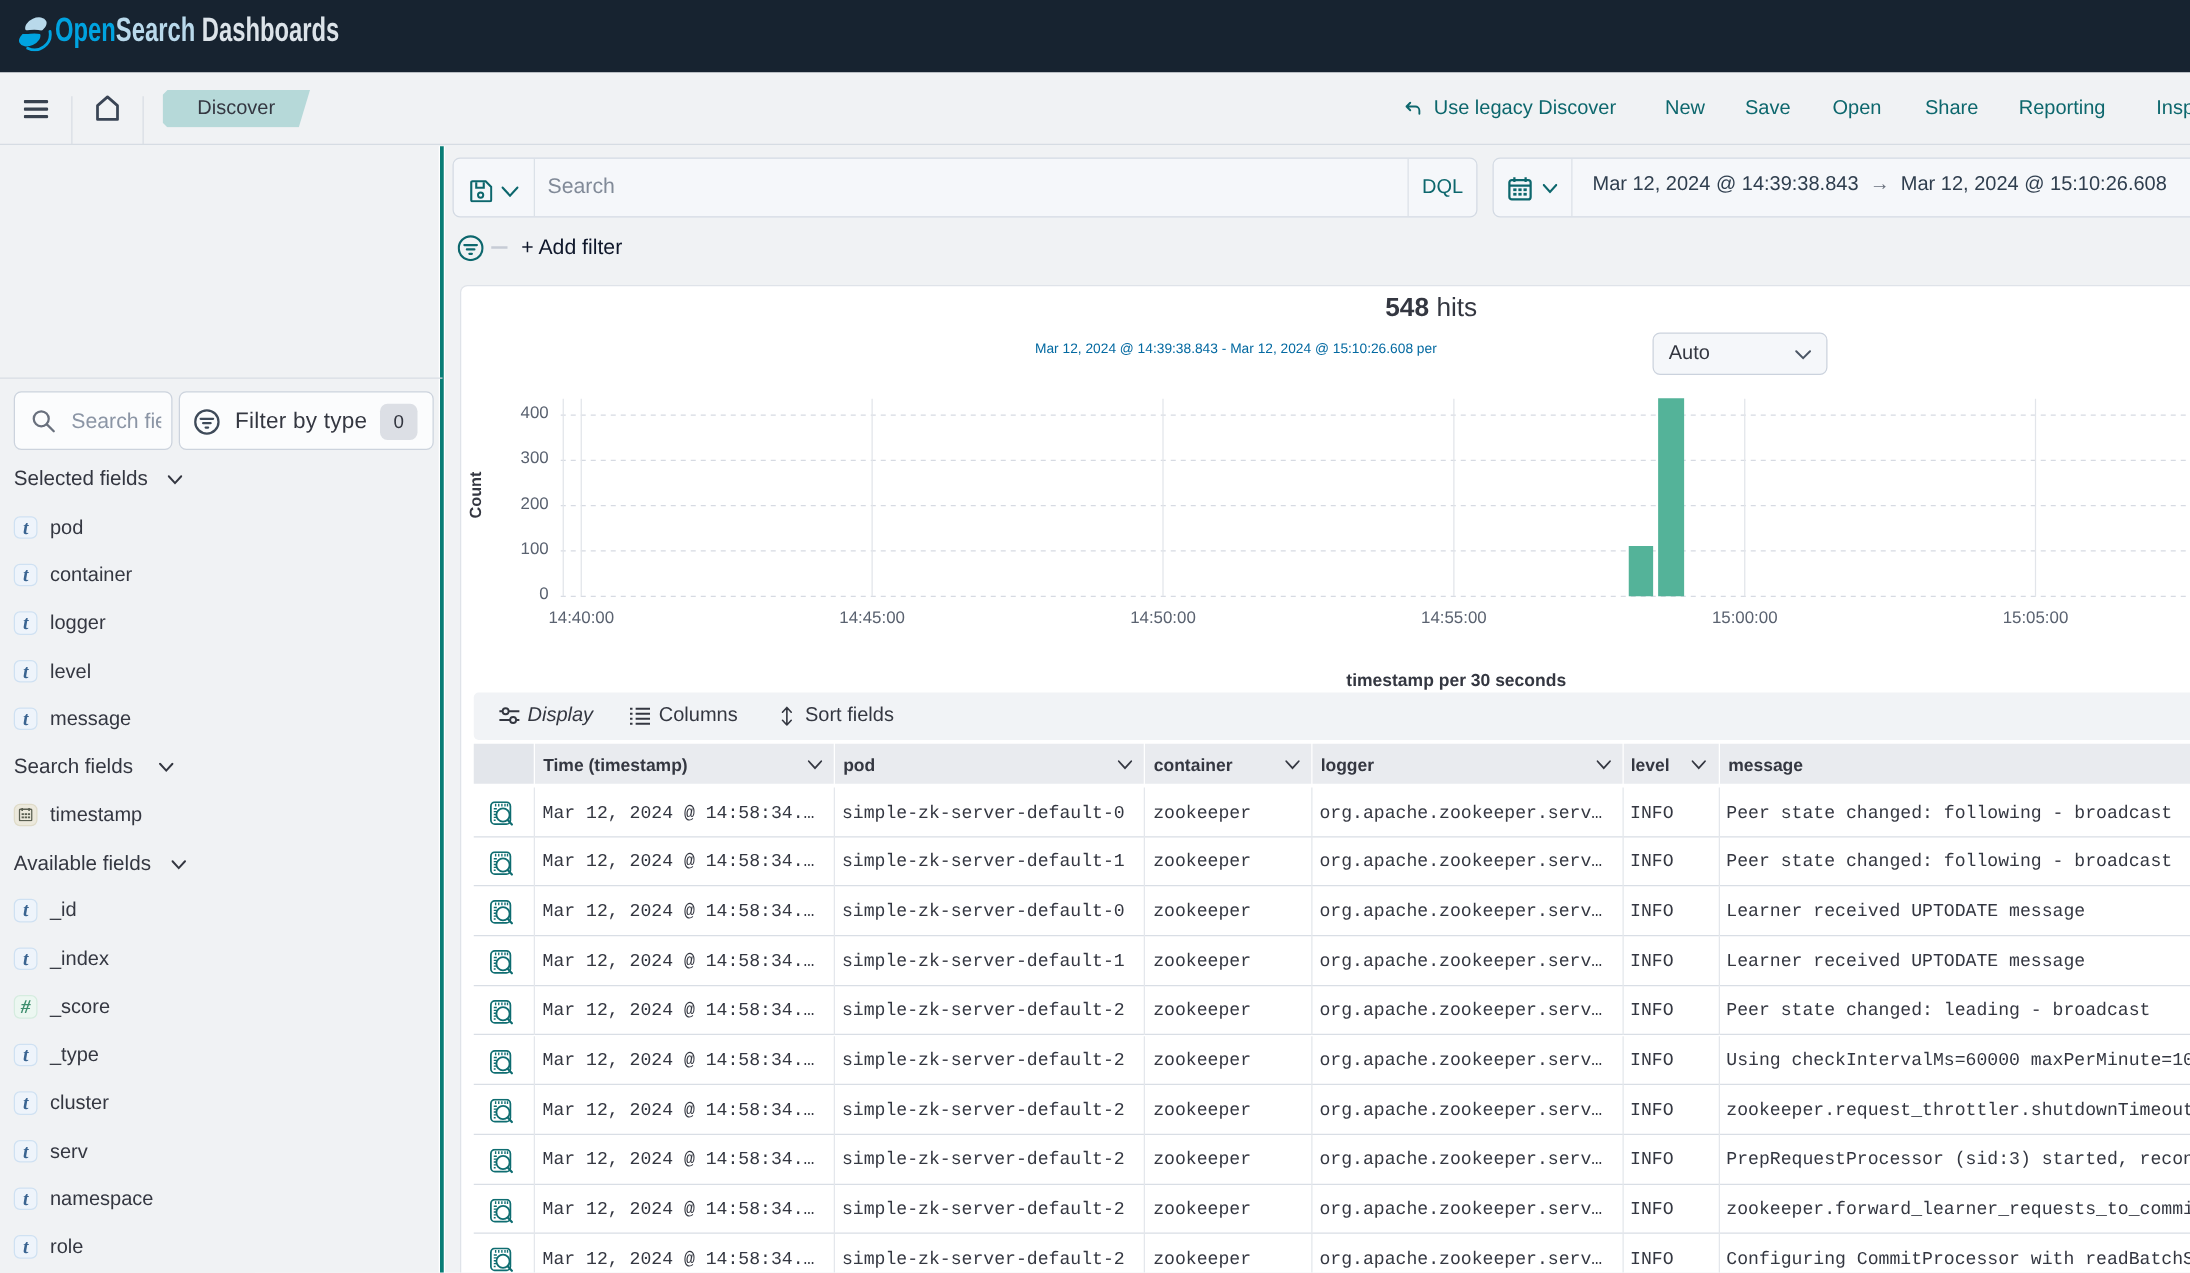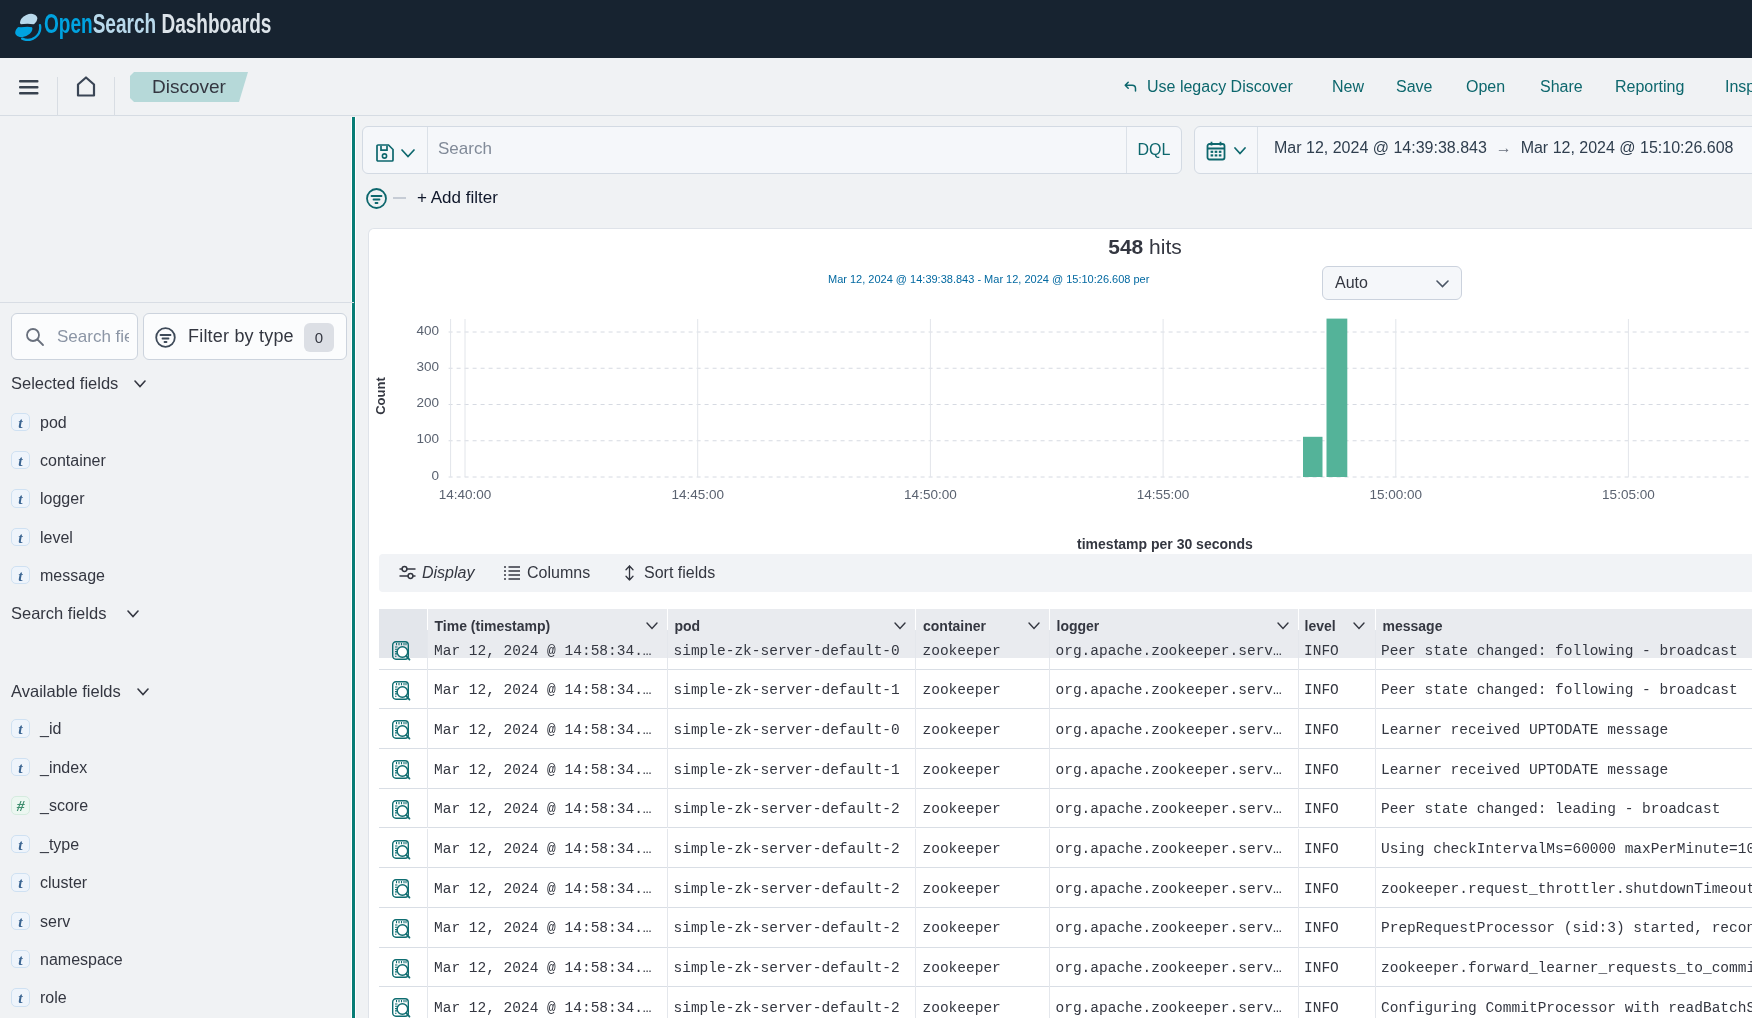--- a/index.html
+++ b/index.html
@@ -11,21 +11,21 @@
 
 #darkhead { position:absolute; left:0; top:0; width:1920px; height:58px; background:#172330; }
 #logotext { position:absolute; left:44px; top:10.8px; font-size:27px; font-weight:bold; line-height:1; white-space:nowrap; transform:scaleX(0.705); transform-origin:0 0; }
 #logotext .b { color:#00a3e0; } #logotext .l { color:#b9d9eb; } #logotext .w { color:#dce3e9; font-weight:bold; }
 
 
 #navrow { position:absolute; left:0; top:58px; width:1920px; height:58px; background:#f0f2f4; border-bottom:1px solid #d6dce3; }
 .vsep { position:absolute; top:19px; width:1px; height:39px; background:#d8dde3; }
 #crumb { position:absolute; left:130px; top:14px; width:118px; height:30px; background:#b6d9d9;
   clip-path:polygon(4px 0, 118px 0, 109px 30px, 4px 30px, 0 26px, 0 4px);
-  font-size:19px; color:#343741; text-align:center; line-height:30px; }
+  font-size:16px; color:#343741; text-align:center; line-height:30px; }
 .navlink { position:absolute; top:0; height:58px; line-height:58px; font-size:16px; color:#0d676d; white-space:nowrap; }
 
 
 #sidebar { position:absolute; left:0; top:117px; width:354px; height:963px; background:#f0f2f4; }
 #tealline { position:absolute; left:351.5px; top:117px; width:3px; height:963px; background:#087d76; box-shadow:-1px 0 0 #ffffff, 1px 0 0 #ffffff; }
 .selbox { position:absolute; background:#fbfcfd; border:1px solid #ccd3dd; border-radius:6px; }
 #idxsel { left:12px; top:244px; width:330px; height:46.5px; font-size:17px; line-height:45px; padding-left:14px; color:#343741; }
 #sidesep { position:absolute; left:0; top:302px; width:354px; height:1px; background:#d8dde4; }
 #fsearch { left:11px; top:313px; width:127px; height:47px; overflow:hidden; }
 #ftype { left:143px; top:313px; width:204px; height:47px; }
@@ -56,21 +56,21 @@
 #panel { position:absolute; left:368px; top:228px; width:1552px; height:852px; background:#ffffff; border:1px solid #dfe3e9; border-radius:6px 6px 0 0; border-bottom:none; }
 
 #hits { position:absolute; left:0; top:6px; width:1552px; text-align:center; font-size:21px; color:#343741; }
 #subtitle { position:absolute; left:459px; top:44px; font-size:11px; color:#0369a1; }
 #autosel { position:absolute; left:953px; top:37px; width:140px; height:34px; background:#f5f7fa; border:1px solid #cbd2dd; border-radius:6px; font-size:16px; line-height:32px; padding-left:12px; color:#343741; }
 
 
 #ttoolbar { position:absolute; left:10px; top:325px; width:1533px; height:38px; background:#f1f3f6; border-radius:4px; font-size:16px; color:#343741; }
 .titem { position:absolute; top:0; height:38px; line-height:38px; }
 #thead { position:absolute; left:10px; top:366px; width:1542px; height:35px; }
-.hcell { position:absolute; top:14px; height:49px; background:#e9ebef; font-weight:bold; font-size:14px; line-height:35px; color:#343741; }
+.hcell { position:absolute; top:0; height:32px; background:#e9ebef; font-weight:bold; font-size:14px; line-height:35px; color:#343741; }
 .hchev { position:absolute; top:13px; }
 #tbody { position:absolute; left:10px; top:401px; width:1542px; height:450px; font-family:"Liberation Mono", monospace; font-size:14.5px; color:#343741; }
 .trow { position:absolute; left:0; width:1542px; height:39.7px; border-bottom:1px solid #d9dee5; white-space:nowrap; }
 .tc { position:absolute; top:12.5px; }
 .vline { position:absolute; top:0; width:1px; height:39.7px; background:#e4e7ec; }
 </style>
 </head>
 <body>
 <div id="canvas">
 
@@ -150,20 +150,35 @@
     </div>
   <div class="frow" style="top:556.5px;">
       <div class="fbadge fb-t">t</div>
       <div class="fname">message</div>
     </div>
 
   <div class="sechead" style="top:604px;">Search fields</div>
   <svg class="abs" style="left:127px; top:610px;" width="12" height="8" viewBox="0 0 12 8">
       <path d="M1 1 L6 6.5 L11 1" fill="none" stroke="#343741" stroke-width="1.6" stroke-linecap="round"></path>
     </svg>
+  <div class="frow" style="top:633.7px;">
+      <div class="fbadge fb-d">
+      <svg width="11" height="11" viewBox="0 0 12 12" style="margin-top:2px;">
+          <rect x="0.5" y="1.5" width="11" height="10" rx="1" fill="none" stroke="#5a5f51" stroke-width="1.4"></rect>
+          <path d="M3 0.5 L3 3 M9 0.5 L9 3" stroke="#5a5f51" stroke-width="1.4"></path>
+          <rect x="2.5" y="5" width="2" height="1.6" fill="#5a5f51"></rect>
+          <rect x="5.2" y="5" width="2" height="1.6" fill="#5a5f51"></rect>
+          <rect x="7.9" y="5" width="2" height="1.6" fill="#5a5f51"></rect>
+          <rect x="2.5" y="7.8" width="2" height="1.6" fill="#5a5f51"></rect>
+          <rect x="5.2" y="7.8" width="2" height="1.6" fill="#5a5f51"></rect>
+          <rect x="7.9" y="7.8" width="2" height="1.6" fill="#5a5f51"></rect>
+        </svg>
+    </div>
+      <div class="fname">timestamp</div>
+    </div>
 
   <div class="sechead" style="top:681.5px;">Available fields</div>
   <svg class="abs" style="left:137px; top:687.5px;" width="12" height="8" viewBox="0 0 12 8">
       <path d="M1 1 L6 6.5 L11 1" fill="none" stroke="#343741" stroke-width="1.6" stroke-linecap="round"></path>
     </svg>
 
   <div class="frow" style="top:710px;">
       <div class="fbadge fb-t">t</div>
       <div class="fname">_id</div>
     </div>

